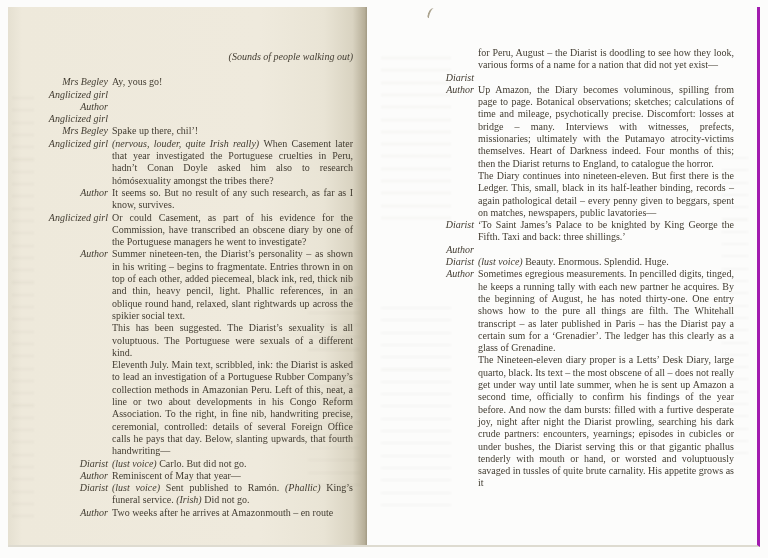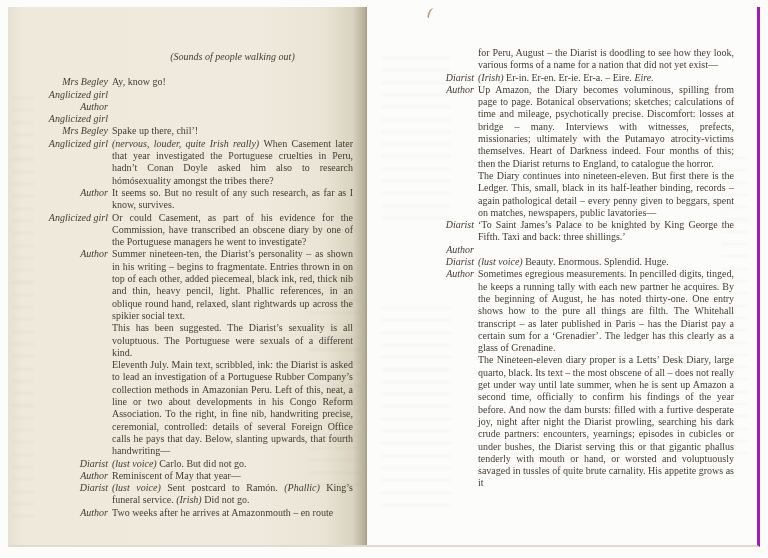--- a/index.html
+++ b/index.html
@@ -40,21 +40,21 @@
     flex:0 0 72px;
     text-align:right;
     font-style:italic;
     white-space:nowrap;
   }
   .page-right .speaker { flex-basis:77px; }
   .speech { flex:1; padding-left:4px; }
   .speech p { margin:0; text-align:justify; }
   .it { font-style:italic; }
   .entry.stage { margin-bottom:13px; }
-  .entry.stage .speech p { text-align:center; }
+  .entry.stage .speech p { text-align:right; }
 
   
   .ghost {
     position:absolute;
     background:repeating-linear-gradient(180deg,
       rgba(110,104,84,0.10) 0px, rgba(110,104,84,0.10) 2px,
       rgba(110,104,84,0.0) 2px, rgba(110,104,84,0.0) 12.3px);
     filter:blur(1.2px);
     pointer-events:none;
   }
@@ -77,21 +77,21 @@
     <div class="page-content" id="left-entries">
         <div class="entry stage">
           <div class="speaker"></div>
           <div class="speech">
             <p><span class="it">(Sounds of people walking out)</span></p>
           </div>
         </div>
         <div class="entry">
           <div class="speaker">Mrs Begley</div>
           <div class="speech">
-            <p><span>Ay, know go!</span></p>
+            <p><span>Ay, yous go!</span></p>
           </div>
         </div>
         <div class="entry">
           <div class="speaker">Anglicized girl</div>
         </div>
         <div class="entry">
           <div class="speaker">Author</div>
         </div>
         <div class="entry">
           <div class="speaker">Anglicized girl</div>
@@ -136,21 +136,21 @@
         </div>
         <div class="entry">
           <div class="speaker">Author</div>
           <div class="speech">
             <p><span>Reminiscent of May that year—</span></p>
           </div>
         </div>
         <div class="entry">
           <div class="speaker">Diarist</div>
           <div class="speech">
-            <p><span class="it">(lust voice) </span><span>Sent postcard to Ramón. </span><span class="it">(Phallic)</span><span> King’s funeral service. </span><span class="it">(Irish)</span><span> Did not go.</span></p>
+            <p><span class="it">(lust voice) </span><span>Sent published to Ramón. </span><span class="it">(Phallic)</span><span> King’s funeral service. </span><span class="it">(Irish)</span><span> Did not go.</span></p>
           </div>
         </div>
         <div class="entry">
           <div class="speaker">Author</div>
           <div class="speech">
             <p><span>Two weeks after he arrives at Amazonmouth – en route</span></p>
           </div>
         </div>
       </div>
   </div>
@@ -161,23 +161,20 @@
     <div class="ghost" style="left:355px; top:150px; width:26px; height:300px; opacity:.4;"></div>
     <div class="page-content" id="right-entries">
         <div class="entry">
           <div class="speaker"></div>
           <div class="speech">
             <p><span>for Peru, August – the Diarist is doodling to see how they look, various forms of a name for a nation that did not yet exist—</span></p>
           </div>
         </div>
         <div class="entry">
           <div class="speaker">Diarist</div>
-          <div class="speech">
-            <p><span class="it">(Irish) </span><span>Er-in. Er-en. Er-ie. Er-a. – Eire. </span><span class="it">Eire.</span></p>
-          </div>
         </div>
         <div class="entry">
           <div class="speaker">Author</div>
           <div class="speech">
             <p><span>Up Amazon, the Diary becomes voluminous, spilling from page to page. Botanical observations; sketches; calculations of time and mileage, psychotically precise. Discomfort: losses at bridge – many. Interviews with witnesses, prefects, missionaries; ultimately with the Putamayo atrocity-victims themselves. Heart of Darkness indeed. Four months of this; then the Diarist returns to England, to catalogue the horror.</span></p>
             <p><span>The Diary continues into nineteen-eleven. But first there is the Ledger. This, small, black in its half-leather binding, records – again pathological detail – every penny given to beggars, spent on matches, newspapers, public lavatories—</span></p>
           </div>
         </div>
         <div class="entry">
           <div class="speaker">Diarist</div>

